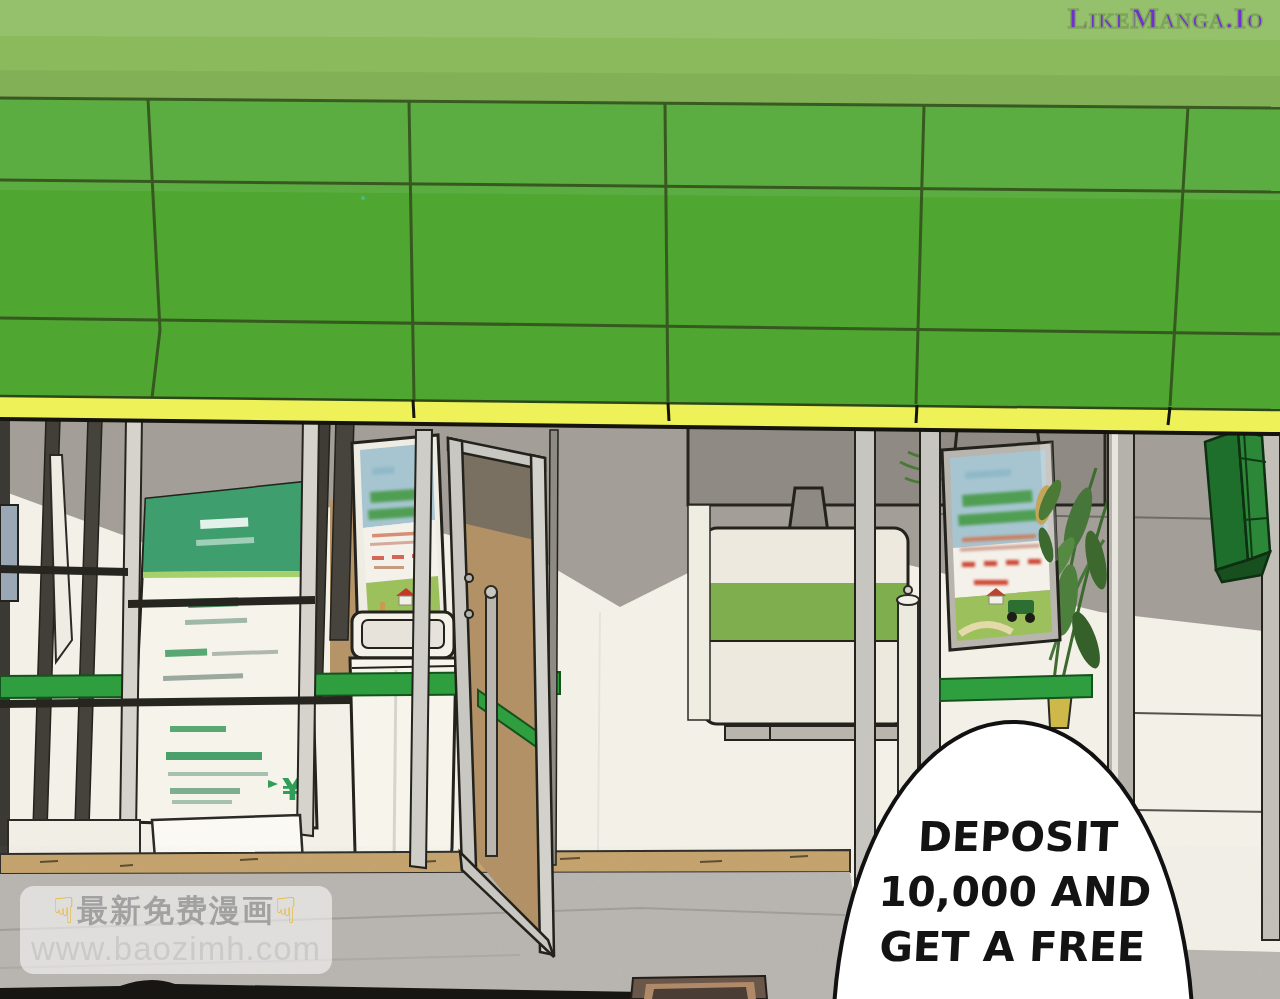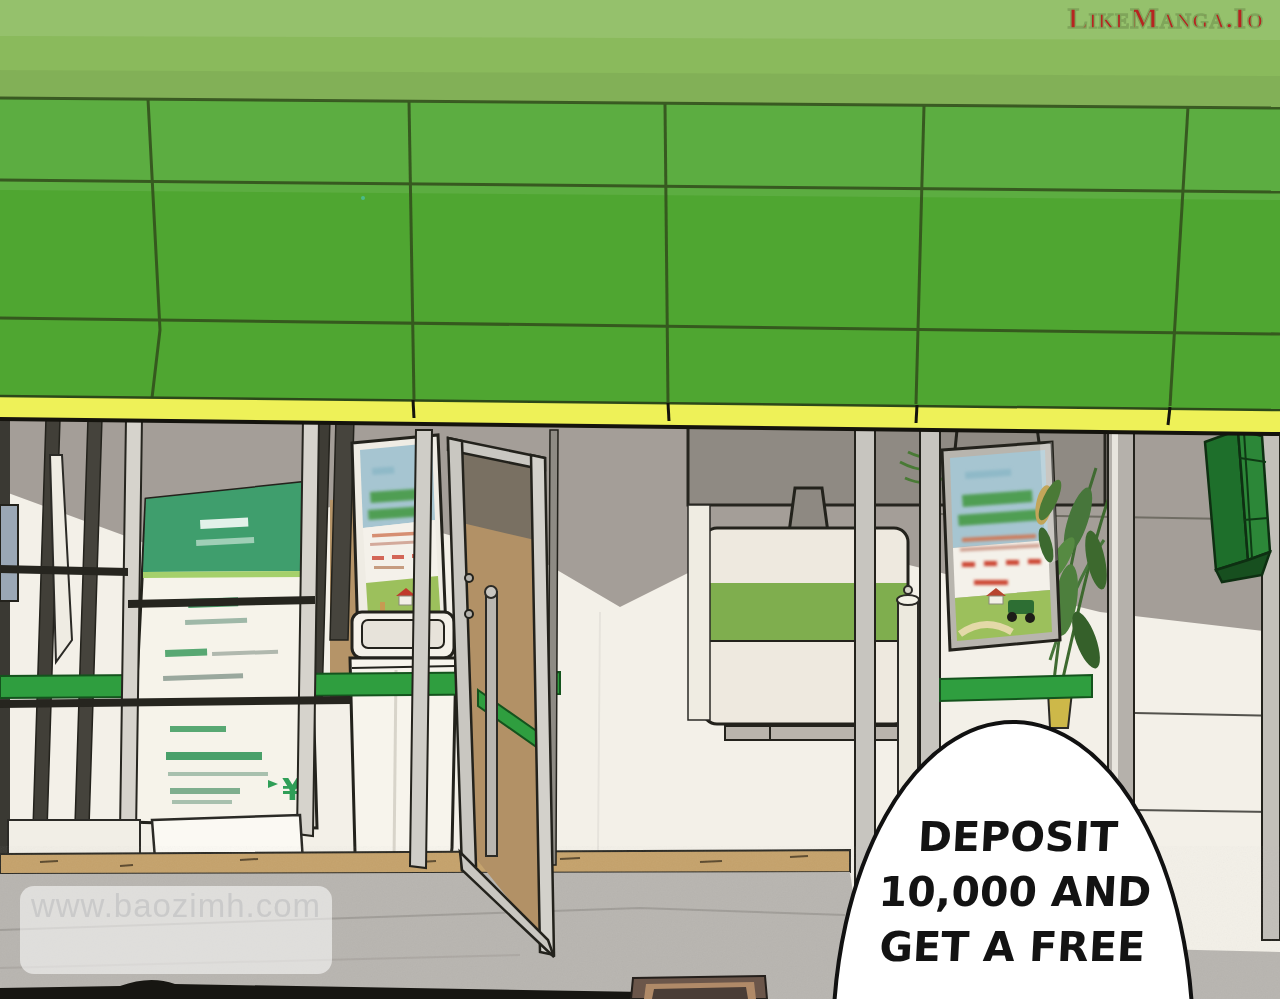--- a/index.html
+++ b/index.html
@@ -1,21 +1,21 @@
 <!DOCTYPE html>
 <html><head>
 <meta charset="utf-8">
 <style>
   html,body{margin:0;padding:0;background:#222;}
   .canvas{position:relative;width:1280px;height:999px;overflow:hidden;background:#f3f0e8;
           font-family:"DejaVu Sans",sans-serif;}
   .canvas svg{position:absolute;left:0;top:0;}
   .overlay{position:absolute;z-index:5;}
   .top-watermark{top:1px;right:16px;font-family:"Liberation Serif",serif;font-weight:bold;
-    font-size:30px;letter-spacing:1px;font-variant:small-caps;color:#b91c1c;
+    font-size:30px;letter-spacing:1px;font-variant:small-caps;color:#6d28d9;
     -webkit-text-stroke:1.5px #7ea45a;opacity:.95;}
   .bubble-text{left:838px;top:810px;width:354px;text-align:center;font-weight:bold;
     font-size:41px;line-height:55px;color:#131313;transform:skewX(-3deg);
     font-family:"DejaVu Sans",sans-serif;}
   .pill{left:20px;top:886px;width:312px;height:88px;background:rgba(255,255,255,.55);
     border-radius:14px;text-align:center;}
   .pill .row1{margin-top:6px;font-size:31px;font-weight:bold;color:rgba(150,150,150,.85);
     letter-spacing:2px;line-height:36px;}
   .pill .row1 .hand{color:#e9b62c;font-size:36px;vertical-align:-2px;}
   .pill .row2{font-size:33px;color:rgba(200,200,200,.9);letter-spacing:1px;line-height:40px;
@@ -309,15 +309,18 @@
 
 <div class="overlay top-watermark">LikeManga.Io</div>
 
 <div class="overlay bubble-text">
   <div>DEPOSIT</div>
   <div>10,000 AND</div>
   <div>GET A FREE</div>
 </div>
 
 <div class="overlay pill">
+  <div class="row1">
+    <span class="hand">☟</span><span>最新免费漫画</span><span class="hand">☟</span>
+  </div>
   <div class="row2">www.baozimh.com</div>
 </div>
 </div>
 
 </body></html>

